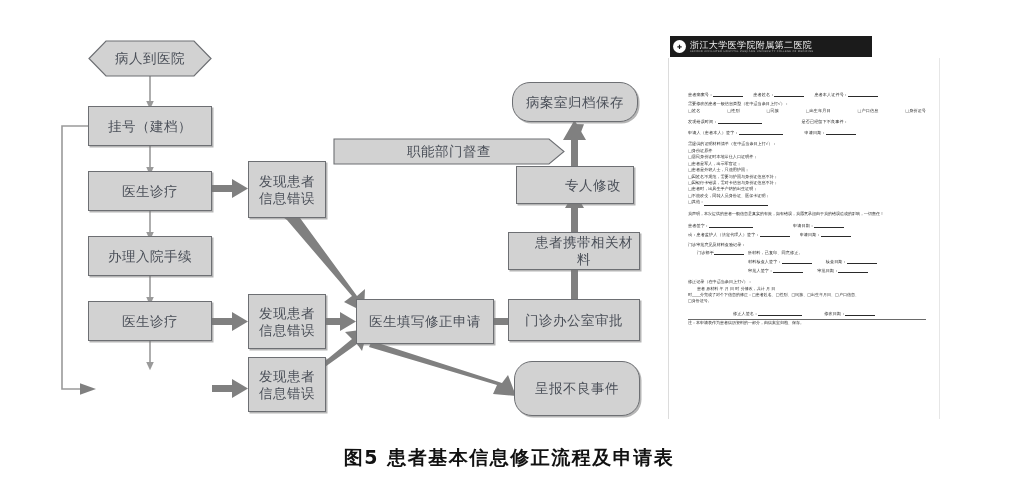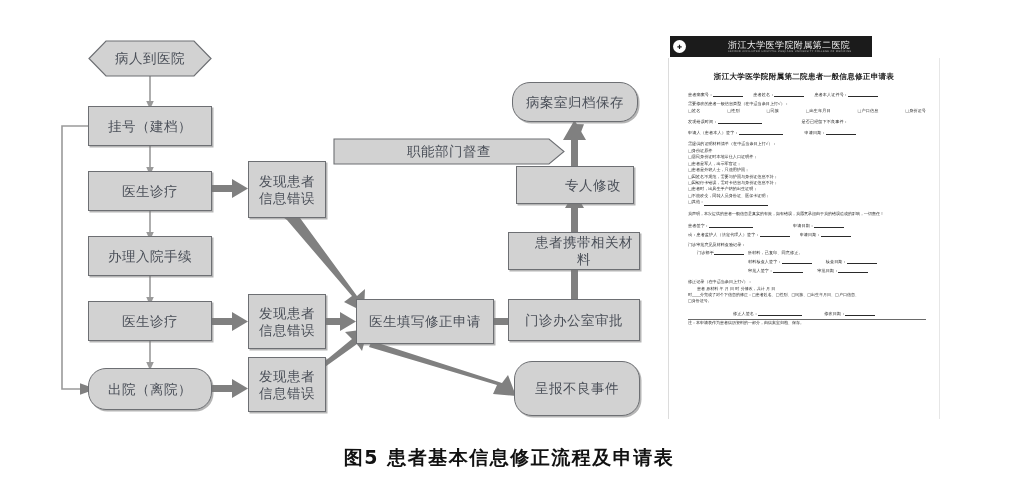--- a/index.html
+++ b/index.html
@@ -52,21 +52,21 @@
     position:absolute;
     left:668px;top:36px;width:272px;height:383px;
     background:#ffffff;
     box-sizing:border-box;
     overflow:hidden;
   }
   #doc .edge-l{position:absolute;left:0;top:22px;bottom:0;width:1px;background:#dcdcdc;}
   #doc .edge-r{position:absolute;right:0;top:22px;bottom:0;width:1px;background:#e6e6e6;}
   .doc-header{
     position:absolute;left:2px;top:0;width:202px;height:21px;
-    background:#1b1b1b;display:flex;align-items:center;padding-left:3px;box-sizing:border-box;gap:38px;
+    background:#1b1b1b;display:flex;align-items:center;padding-left:3px;box-sizing:border-box;
   }
   .doc-logo{
     width:13px;height:13px;border-radius:50%;
     background:#ffffff;flex:0 0 auto;margin-right:4px;
     display:flex;align-items:center;justify-content:center;
     font-size:6px;color:#1b1b1b;
   }
   .doc-hdr-txt{display:flex;flex-direction:column;justify-content:center;}
   .doc-hdr-cn{color:#f2f2f2;font-size:9px;letter-spacing:.4px;line-height:10px;
     filter:blur(.25px);}
@@ -159,21 +159,20 @@
   </div>
 
   <div class="node" style="left:88px;top:106px;width:124px;height:40px;">挂号（建档）</div>
 
   <div class="node" style="left:88px;top:171px;width:124px;height:40px;">医生诊疗</div>
 
   <div class="node" style="left:88px;top:236px;width:124px;height:40px;">办理入院手续</div>
 
   <div class="node" style="left:88px;top:301px;width:124px;height:40px;">医生诊疗</div>
 
-  <div class="node round" style="left:88px;top:368px;width:124px;height:42px;">出院（离院）</div>
 
   <div class="node" style="left:248px;top:161px;width:78px;height:57px;">发现患者
 信息错误</div>
 
   <div class="node" style="left:248px;top:294px;width:78px;height:55px;">发现患者
 信息错误</div>
 
   <div class="node" style="left:248px;top:357px;width:78px;height:55px;">发现患者
 信息错误</div>
 
@@ -201,21 +200,20 @@
     <div class="edge-r"></div>
 
     <div class="doc-header">
       <div class="doc-logo">✚</div>
       <div class="doc-hdr-txt">
         <div class="doc-hdr-cn">浙江大学医学院附属第二医院</div>
         <div class="doc-hdr-en">SECOND AFFILIATED HOSPITAL ZHEJIANG UNIVERSITY COLLEGE OF MEDICINE</div>
       </div>
     </div>
 
-    <div class="doc-title">浙江大学医学院附属第二院患者一般信息修正申请表</div>
 
     <div class="doc-body">
 
       <div class="frow">
         <span class="lbl">患者病案号：</span>
         <span class="ul m"></span>
         <span class="sp" style="width:10px"></span>
         <span class="lbl">患者姓名：</span>
         <span class="ul m"></span>
         <span class="sp" style="width:10px"></span>

